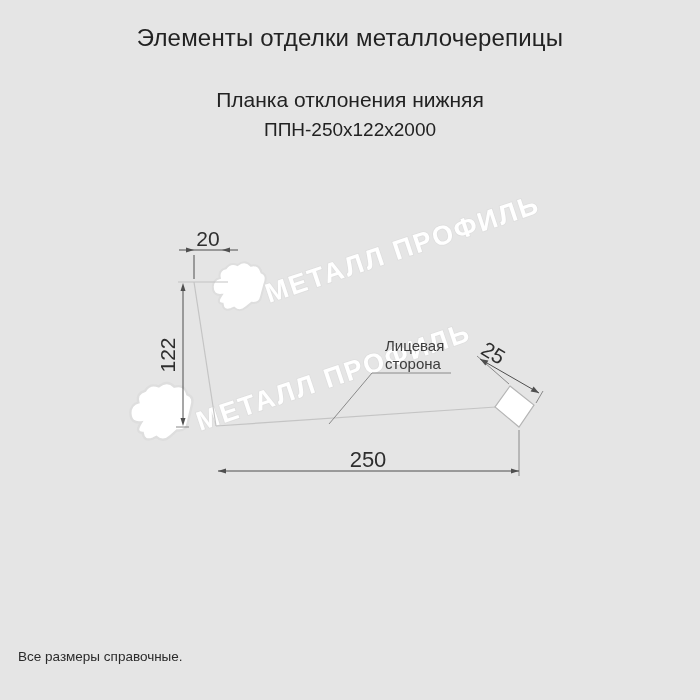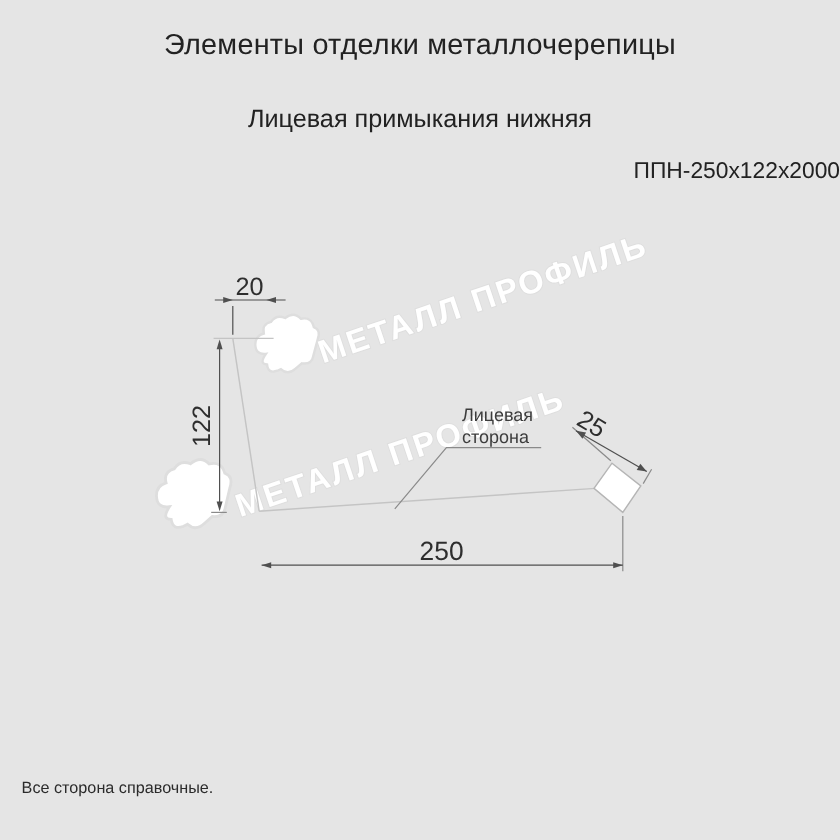--- a/index.html
+++ b/index.html
@@ -3,37 +3,37 @@
 <meta charset="utf-8">
 <style>
   html,body{margin:0;padding:0;background:#fff;}
   #page{
     position:relative;width:700px;height:700px;background:#e5e5e5;
     font-family:"Liberation Sans","DejaVu Sans",sans-serif;overflow:hidden;
   }
   .hdr{position:absolute;left:0;width:700px;text-align:center;color:#222;}
   #title{top:24px;font-size:24px;letter-spacing:.2px;}
   #subtitle{top:88px;font-size:21px;}
-  #model{top:132px;font-size:19px;text-align:right;}
+  #model{top:119px;font-size:19px;}
   #diagram-svg{position:absolute;left:0;top:0;width:700px;height:700px;}
   .notes{position:absolute;left:18px;color:#2b2b2b;font-size:13.5px;line-height:17px;}
   #note1{top:648px;}
   #note2{top:666px;}
   .dim-text{font-size:21px;fill:#2e2e2e;}
   .small-label{font-size:15px;fill:#3d3d3d;}
   .wm-text{font-size:27px;font-weight:bold;letter-spacing:2px;fill:#ffffff;
            stroke:#dedede;stroke-width:1.6;paint-order:stroke;}
 </style>
 </head>
 <body>
 
 <div id="page">
 
   <div class="hdr" id="title">Элементы отделки металлочерепицы</div>
-  <div class="hdr" id="subtitle">Лицевая примыкания нижняя</div>
+  <div class="hdr" id="subtitle">Планка отклонения нижняя</div>
   <div class="hdr" id="model">ППН-250х122х2000</div>
 
   <svg id="diagram-svg" viewBox="0 0 700 700">
 
     <g>
       <path d="M12,30 Q3,30 4,21 Q5,14 12,13 Q11,5 19,4 Q24,-2 31,2 Q39,-3 44,4 Q53,3 54,12 Q60,15 56,23 L51,36 Q49,43 41,41 L35,45 Q28,50 23,44 L20,45 Q12,47 12,39 Q5,38 12,30 Z" transform="translate(209,263) rotate(-6 30 25)" fill="#ffffff" stroke="#dedede" stroke-width="2"></path>
       <text class="wm-text" x="60" y="40" transform="translate(209,263) rotate(-18.5 60 40)">МЕТАЛЛ ПРОФИЛЬ</text>
     </g>
 
     <g>
@@ -81,15 +81,15 @@
     </g>
     <text class="dim-text" x="492" y="360" text-anchor="middle" transform="rotate(31 492 355)">25</text>
 
     <g>
       <polyline points="451,373 372,373 329,424" fill="none" stroke="#8a8a8a" stroke-width="1"></polyline>
       <text class="small-label" x="385" y="351">Лицевая</text>
       <text class="small-label" x="385" y="369">сторона</text>
     </g>
   </svg>
 
-  <div class="notes" id="note1">Все сторона справочные.</div>
+  <div class="notes" id="note1">Все размеры справочные.</div>
 
 </div>
 
 </body></html>

